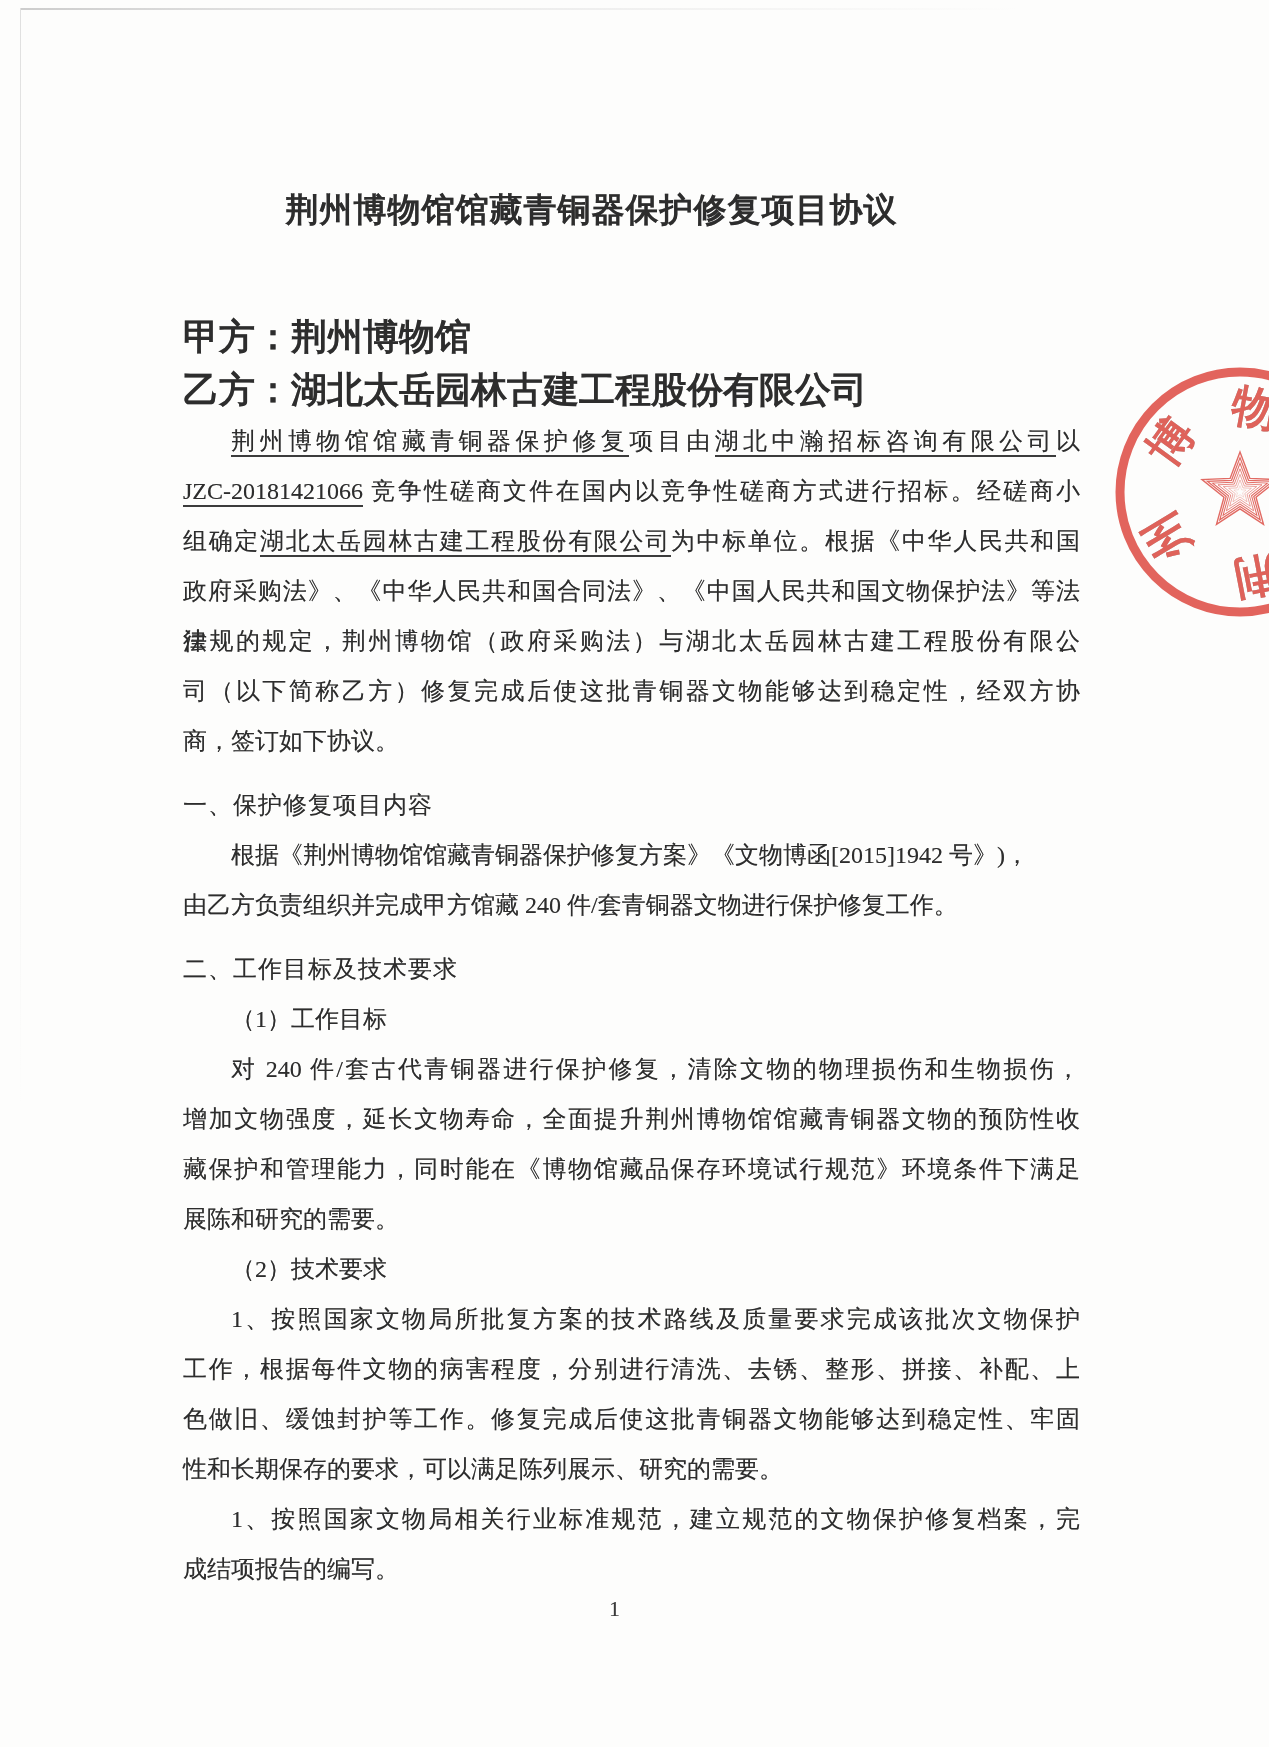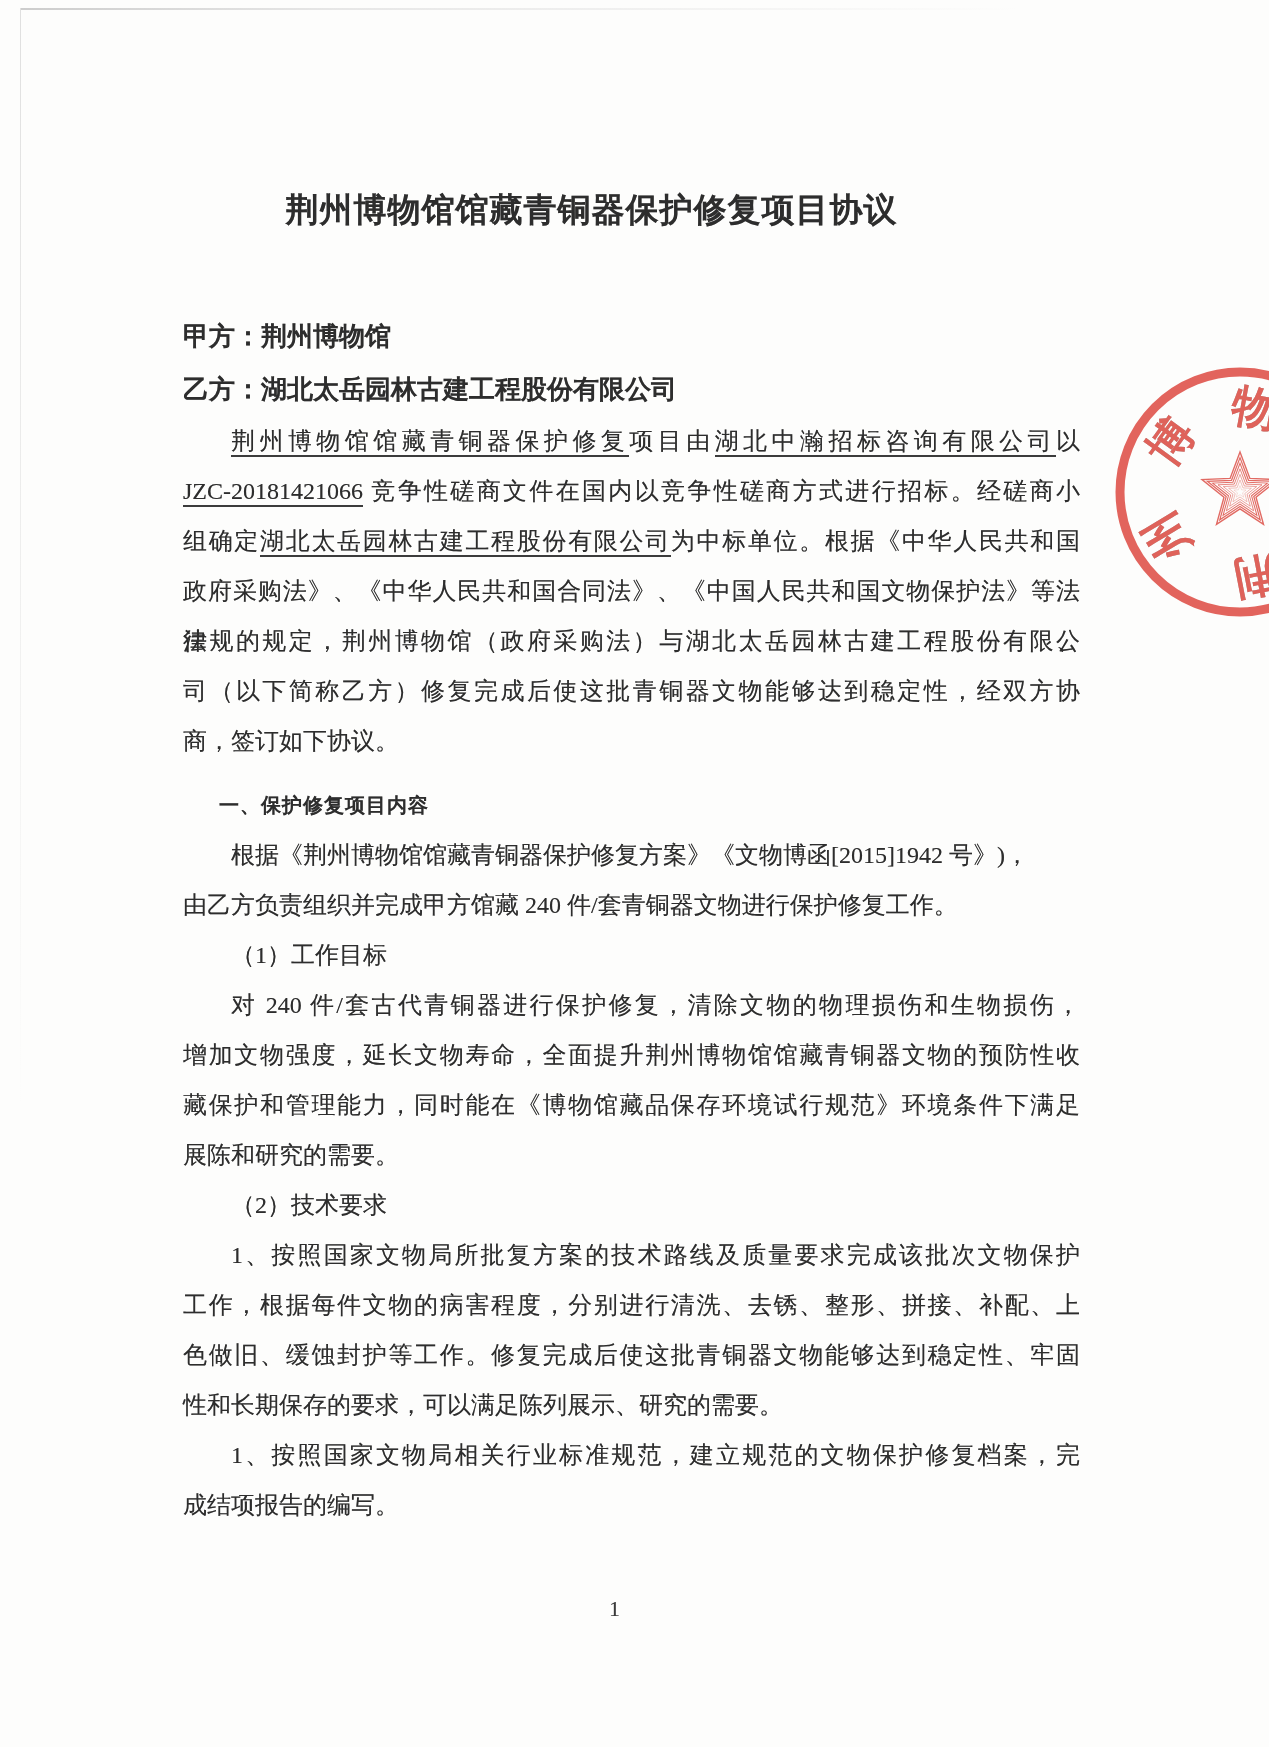--- a/index.html
+++ b/index.html
@@ -22,46 +22,45 @@
     line-height: 50px;
     height: 50px;
     text-align: center;
     transform: translateX(-40px);
     margin: 0 0 75px 0;
     letter-spacing: 1px;
   }
   .party {
     font-family: "Liberation Sans", sans-serif;
     font-weight: bold;
-    font-size: 26px;
+    font-size: 36px;
     line-height: 53px;
     height: 53px;
   }
   .line {
     font-size: 24px;
     line-height: 50px;
     height: 50px;
     white-space: nowrap;
   }
   .fill {
     white-space: normal;
     text-align: justify;
     text-align-last: justify;
     font-family: Liberation Serif, serif;
   }
   .indent { text-indent: 48px; }
   .h1 {
     font-family: "Liberation Sans", sans-serif;
-    font-weight: bold;
-    font-size: 20px;
+    font-weight: normal;
+    font-size: 24px;
     line-height: 50px;
     height: 50px;
     margin-top: 14px;
     letter-spacing: 1px;
-    margin-left: 36px;
   }
   .u { border-bottom: 2px solid #3c3c3c; padding-bottom: 1px; }
 
   .page-number {
     position: absolute;
     left: 0; right: 40px;
     top: 1596px;
     text-align: center;
     font-size: 22px;
     color: #3a3a3a;
@@ -119,20 +118,21 @@
     <div class="line fill"><span>组确定</span><span class="u">湖北太岳园林古建工程股份有限公司</span><span>为中标单位。根据《中华人民共和国</span></div>
     <div class="line fill">政府采购法》、《中华人民共和国合同法》、《中国人民共和国文物保护法》等法律、</div>
     <div class="line fill">法规的规定，荆州博物馆（政府采购法）与湖北太岳园林古建工程股份有限公</div>
     <div class="line fill">司（以下简称乙方）修复完成后使这批青铜器文物能够达到稳定性，经双方协</div>
     <div class="line">商，签订如下协议。</div>
 
     <div class="h1">一、保护修复项目内容</div>
     <div class="line indent">根据《荆州博物馆馆藏青铜器保护修复方案》《文物博函[2015]1942 号》)，</div>
     <div class="line">由乙方负责组织并完成甲方馆藏 240 件/套青铜器文物进行保护修复工作。</div>
 
+    <div class="h1">二、工作目标及技术要求</div>
     <div class="line indent">（1）工作目标</div>
     <div class="line fill indent">对 240 件/套古代青铜器进行保护修复，清除文物的物理损伤和生物损伤，</div>
     <div class="line fill">增加文物强度，延长文物寿命，全面提升荆州博物馆馆藏青铜器文物的预防性收</div>
     <div class="line fill">藏保护和管理能力，同时能在《博物馆藏品保存环境试行规范》环境条件下满足</div>
     <div class="line">展陈和研究的需要。</div>
     <div class="line indent">（2）技术要求</div>
     <div class="line fill indent">1、按照国家文物局所批复方案的技术路线及质量要求完成该批次文物保护</div>
     <div class="line fill">工作，根据每件文物的病害程度，分别进行清洗、去锈、整形、拼接、补配、上</div>
     <div class="line fill">色做旧、缓蚀封护等工作。修复完成后使这批青铜器文物能够达到稳定性、牢固</div>
     <div class="line">性和长期保存的要求，可以满足陈列展示、研究的需要。</div>

